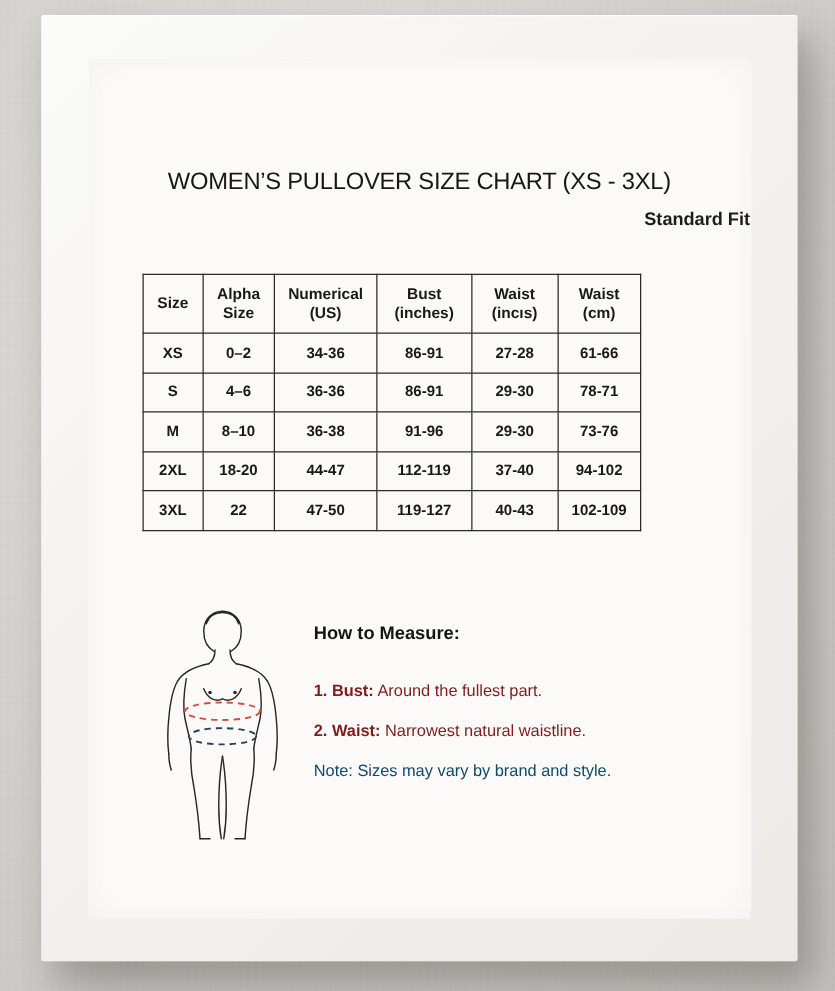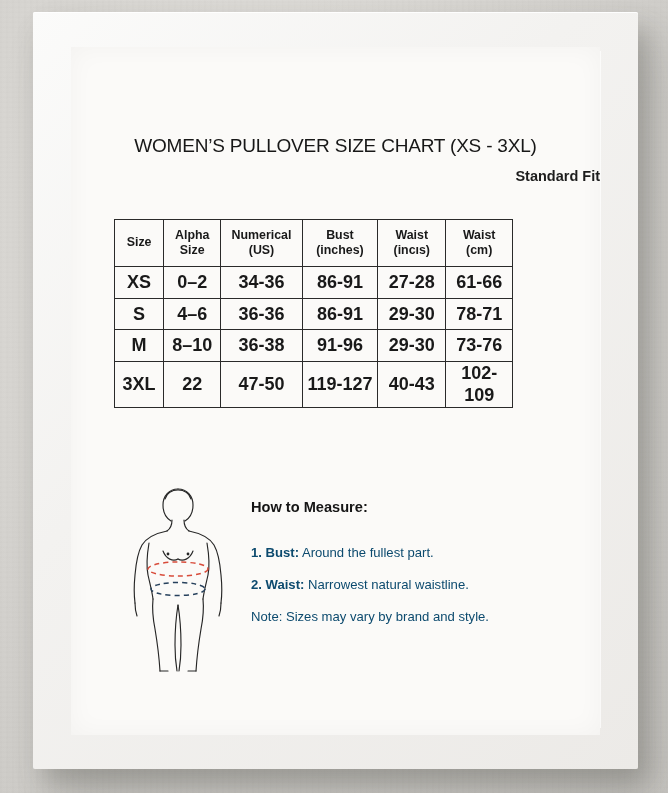--- a/index.html
+++ b/index.html
@@ -111,21 +111,21 @@
     line-height: 1.25;
   }
   table.size-table thead th {
     height: 46px;
     font-size: 12.4px;
     vertical-align: middle;
   }
   table.size-table tbody td {
     height: 30.5px;
     vertical-align: middle;
-    font-size: 18px;
+    font-size: 12px;
   }
   table.size-table col.c0 { width: 54px; }
   table.size-table col.c1 { width: 64px; }
   table.size-table col.c2 { width: 88px; }
   table.size-table col.c3 { width: 84px; }
   table.size-table col.c4 { width: 78px; }
   table.size-table col.c5 { width: 76px; }
   .th-l1 { display: block; }
   .th-l2 { display: block; }
   
@@ -144,21 +144,21 @@
     width: 330px;
   }
   .howto-title {
     font-size: 14.6px;
     font-weight: bold;
     color: #151515;
     margin-bottom: 29px;
   }
   .howto-line {
     font-size: 13.1px;
-    color: #0c4a6e;
+    color: #7f1d1d;
     margin-bottom: 15px;
     line-height: 1.3;
   }
   .howto-line .lead {
     font-weight: bold;
   }
   .howto-note {
     font-size: 13.1px;
     color: #0c4a6e;
     line-height: 1.3;
@@ -243,20 +243,28 @@
         </tr>
         <tr>
           <td>M</td>
           <td>8–10</td>
           <td>36-38</td>
           <td>91-96</td>
           <td>29-30</td>
           <td>73-76</td>
         </tr>
         <tr>
+          <td>2XL</td>
+          <td>18-20</td>
+          <td>44-47</td>
+          <td>112-119</td>
+          <td>37-40</td>
+          <td>94-102</td>
+        </tr>
+        <tr>
           <td>3XL</td>
           <td>22</td>
           <td>47-50</td>
           <td>119-127</td>
           <td>40-43</td>
           <td>102-109</td>
         </tr>
       </tbody>
     </table>
 

